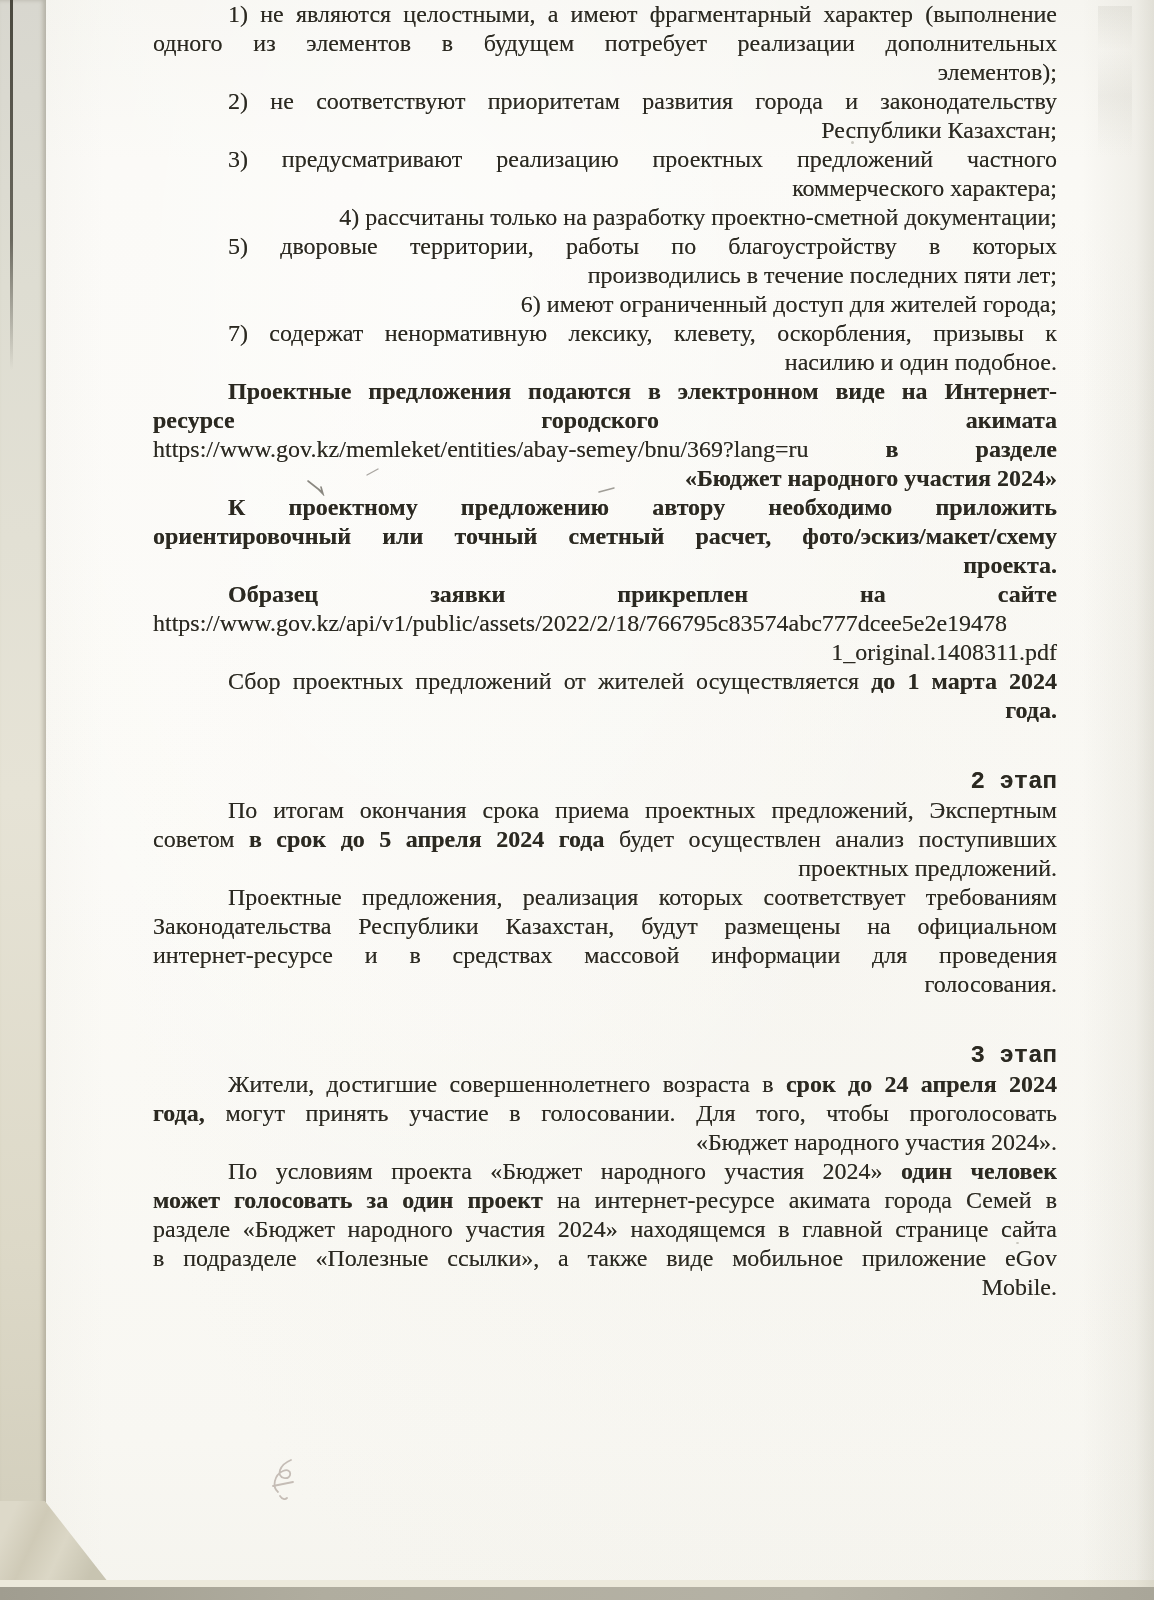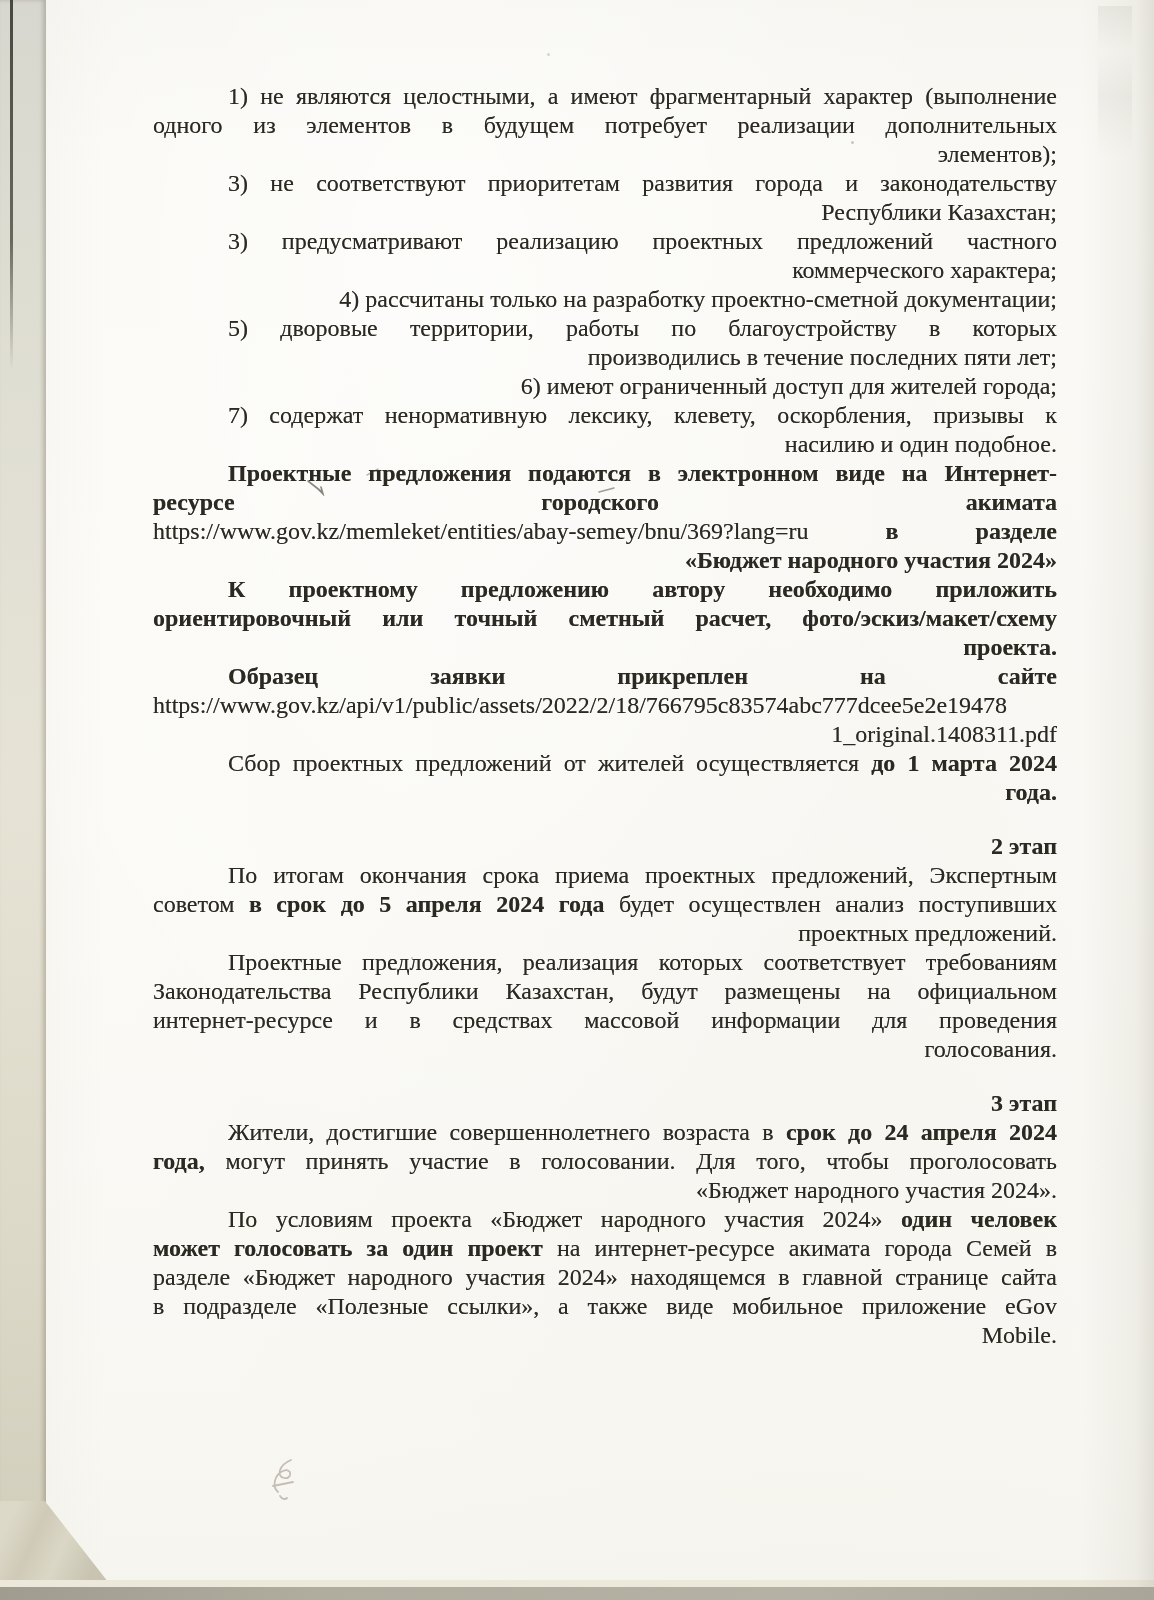--- a/index.html
+++ b/index.html
@@ -27,26 +27,26 @@
     clip-path:polygon(0 0,40% 0,100% 100%,0 100%);}
   .edge-bottom-cream{position:absolute;left:0;right:0;bottom:13px;height:7px;background:#ece9db;}
   .edge-bottom{position:absolute;left:0;right:0;bottom:0;height:13px;
     background:linear-gradient(90deg,#a09d90 0%,#b0ad9f 28%,#b5b2a5 70%,#a9a699 100%);}
   .edge-right-shade{position:absolute;right:0;top:0;bottom:13px;width:72px;pointer-events:none;
     background:linear-gradient(90deg,rgba(206,203,190,0) 0%,rgba(206,203,190,0.22) 75%,rgba(193,190,176,0.4) 100%);}
   .smudge-tr{position:absolute;right:22px;top:6px;width:34px;height:150px;pointer-events:none;
     background:linear-gradient(180deg,rgba(160,158,145,0.14),rgba(160,158,145,0) 30%,rgba(160,158,145,0.1) 60%,rgba(160,158,145,0) 100%);}
 
   
-  .doc-text{position:absolute;left:153px;top:0;width:904px;padding-top:82px;
+  .doc-text{position:absolute;left:153px;top:0;width:904px;
     color:#2b2921;font-size:24px;line-height:29px;
     text-shadow:0 0 0.6px rgba(43,41,33,0.55);}
   .para{margin:0;}
   .para.spaced{}
-  .para.heading{margin-top:25px;}
+  .para.heading{margin-top:42px;font-family:Liberation Mono, monospace;}
   .line{height:29px;overflow:hidden;text-align:justify;}
   .line::after{content:"";display:inline-block;width:100%;height:0;vertical-align:top;}
   .line.last{text-align:right;}
   .line.last::after{content:none;}
   .line.indent{text-indent:75px;}
   .b{font-weight:700;}
 
   
   .artifact{position:absolute;pointer-events:none;}
   .tick1{left:306px;top:478px;width:26px;height:18px;}
@@ -71,21 +71,21 @@
 <div class="edge-right-shade"></div>
 <div class="smudge-tr"></div>
 
 <div class="doc-text" id="doc-text">
     <div class="para">
       <div class="line indent"><span>1) не являются целостными, а имеют фрагментарный характер (выполнение</span></div>
       <div class="line"><span>одного из элементов в будущем потребует реализации дополнительных</span></div>
       <div class="line last"><span>элементов);</span></div>
     </div>
     <div class="para">
-      <div class="line indent"><span>3) не соответствуют приоритетам развития города и законодательству</span></div>
+      <div class="line indent"><span>2) не соответствуют приоритетам развития города и законодательству</span></div>
       <div class="line last"><span>Республики Казахстан;</span></div>
     </div>
     <div class="para">
       <div class="line indent"><span>3) предусматривают реализацию проектных предложений частного</span></div>
       <div class="line last"><span>коммерческого характера;</span></div>
     </div>
     <div class="para">
       <div class="line indent last"><span>4) рассчитаны только на разработку проектно-сметной документации;</span></div>
     </div>
     <div class="para">

